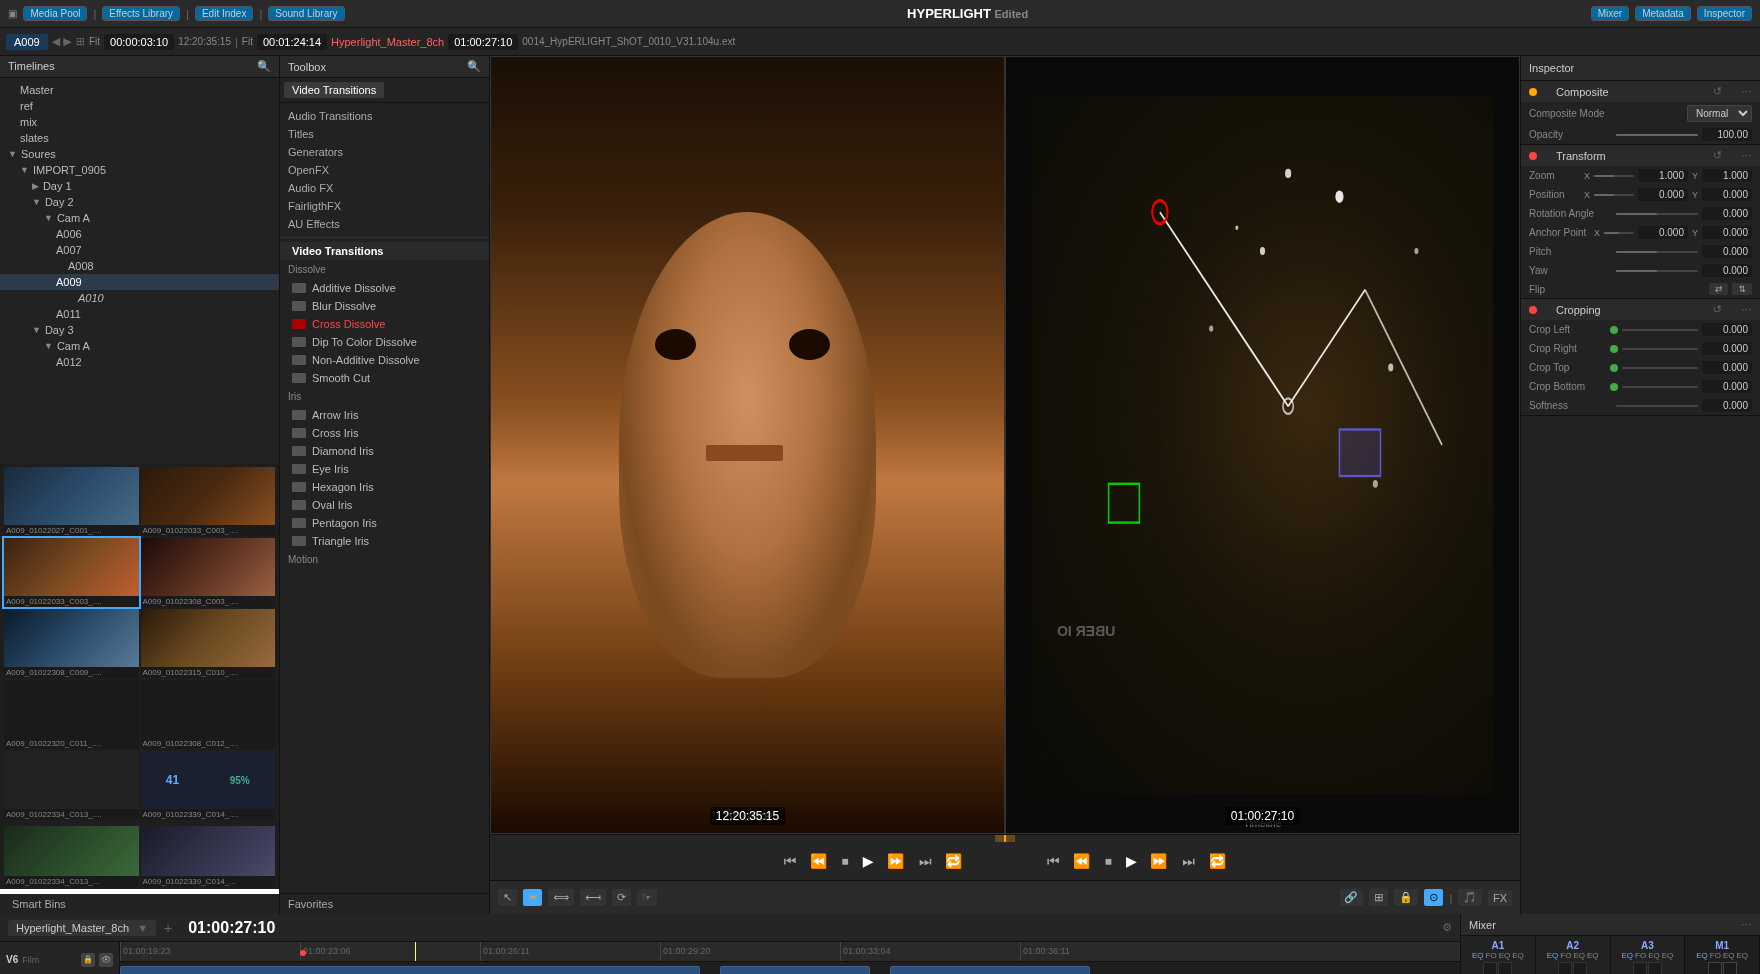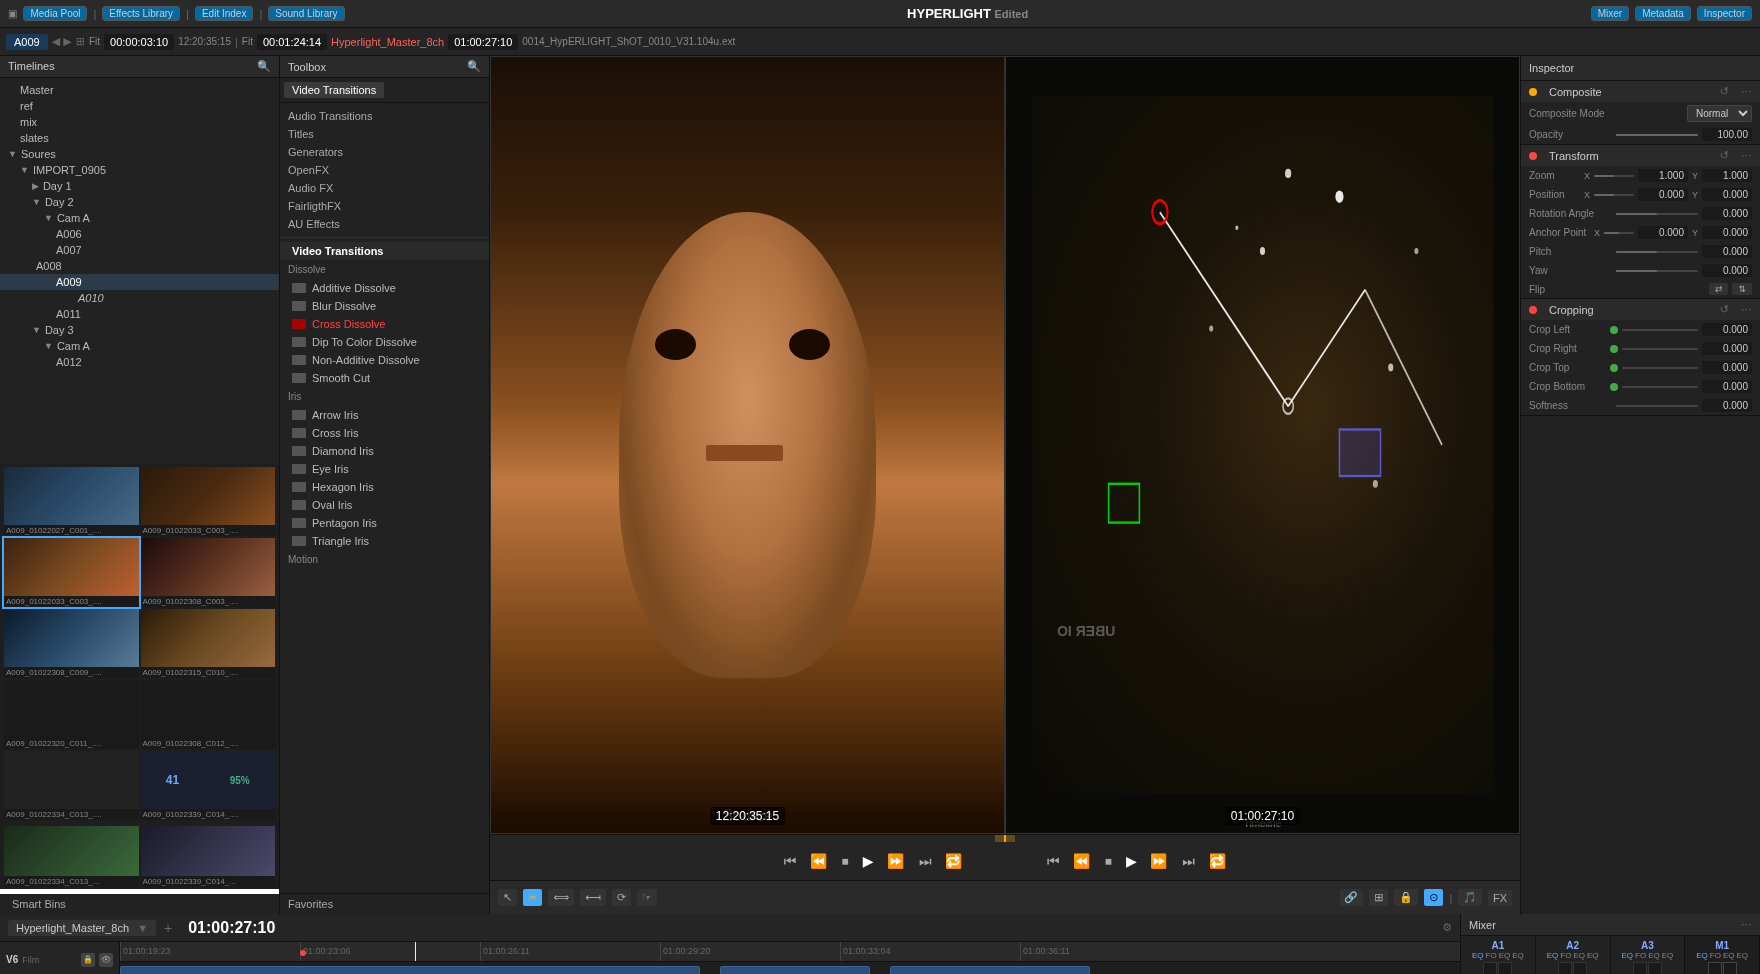--- a/index.html
+++ b/index.html
@@ -45,21 +45,21 @@
     #toolbox-content { flex: 1; overflow-y: auto; padding: 4px 0; }
     .toolbox-section { padding: 4px 8px; color: #888; font-size: 10px; }
     .toolbox-item { padding: 3px 12px; color: #bbb; font-size: 11px; cursor: pointer; display: flex; align-items: center; gap: 6px; }
     .toolbox-item.active-item { color: #ff4444; }
     .toolbox-item-icon { width: 14px; height: 10px; background: #555; display: inline-block; border-radius: 1px; }
     #favorites { padding: 4px 8px; color: #aaa; font-size: 11px; border-top: 1px solid #111; }
 
     
     #right-panel { width: 240px; background: #222; border-left: 1px solid #111; display: flex; flex-direction: column; overflow-y: auto; }
     .prop-section { border-bottom: 1px solid #111; }
-    .prop-section-header { background: #2a2a2a; padding: 4px 8px; display: flex; align-items: center; gap: 12px; font-size: 11px; color: #ccc; cursor: pointer; }
+    .prop-section-header { background: #2a2a2a; padding: 4px 8px; display: flex; align-items: center; gap: 19px; font-size: 11px; color: #ccc; cursor: pointer; }
     .prop-dot { width: 8px; height: 8px; border-radius: 50%; background: #fa0; display: inline-block; }
     .prop-dot.red { background: #f44; }
     .prop-row { display: flex; align-items: center; padding: 3px 8px; gap: 4px; font-size: 10px; color: #aaa; }
     .prop-label { flex: 1; color: #888; }
     .prop-value { color: #ccc; background: #1a1a1a; padding: 1px 4px; min-width: 50px; text-align: right; border-radius: 2px; }
     .prop-select { background: #333; border: 1px solid #444; color: #ccc; padding: 1px 4px; font-size: 10px; border-radius: 2px; }
     .prop-slider { flex: 1; height: 2px; background: #444; border-radius: 1px; position: relative; }
     .prop-slider-fill { height: 100%; background: #666; border-radius: 1px; }
 
     
@@ -190,21 +190,21 @@
       <div class="tree-item indent3">
           <span class="tree-arrow">▼</span>
           <span>Cam A</span>
         </div>
       <div class="tree-item indent3" style="padding-left:56px;">
           <span>A006</span>
         </div>
       <div class="tree-item indent3" style="padding-left:56px;">
           <span>A007</span>
         </div>
-      <div class="tree-item indent3" style="padding-left:36px;">
+      <div class="tree-item indent3" style="padding-left:68px;">
           <span>A008</span>
         </div>
       <div class="tree-item indent3 selected" style="padding-left:56px;">
           <span>A009</span>
         </div>
       <div class="tree-item indent3" style="padding-left:78px;font-style:italic;">
           <span>A010</span>
         </div>
       <div class="tree-item indent3" style="padding-left:56px;">
           <span>A011</span>

